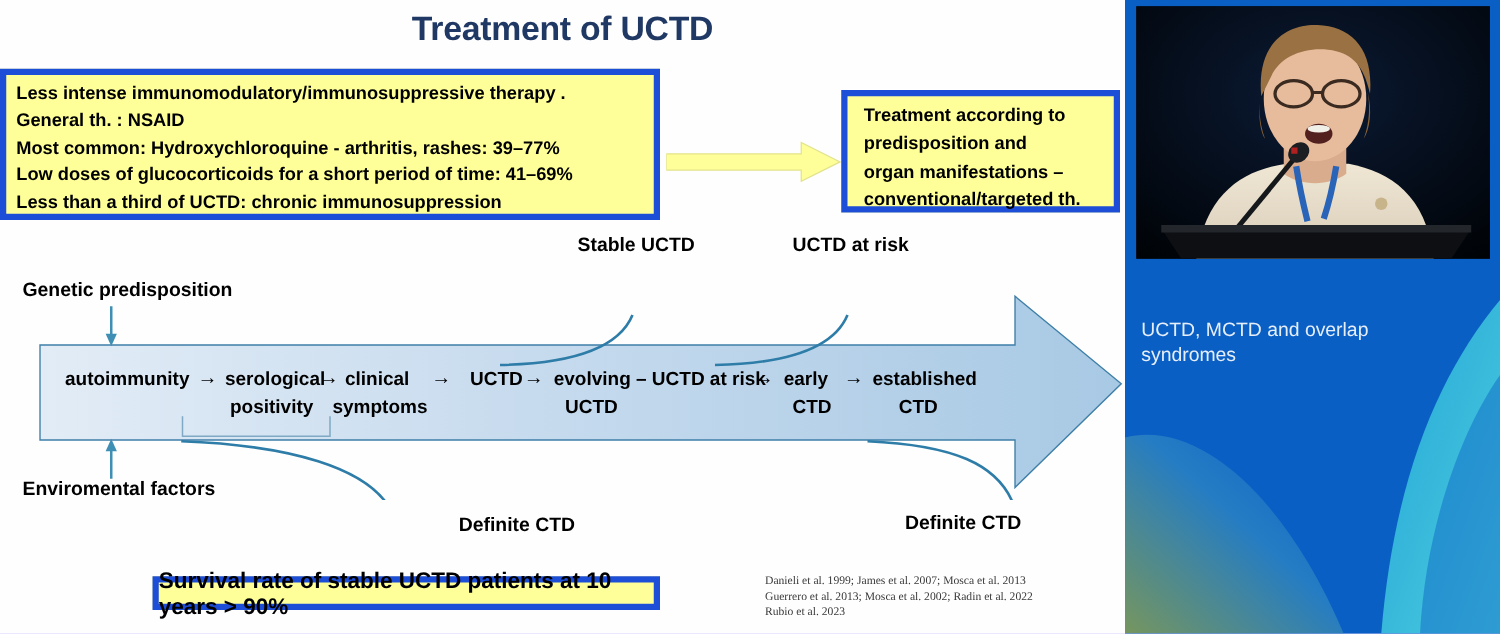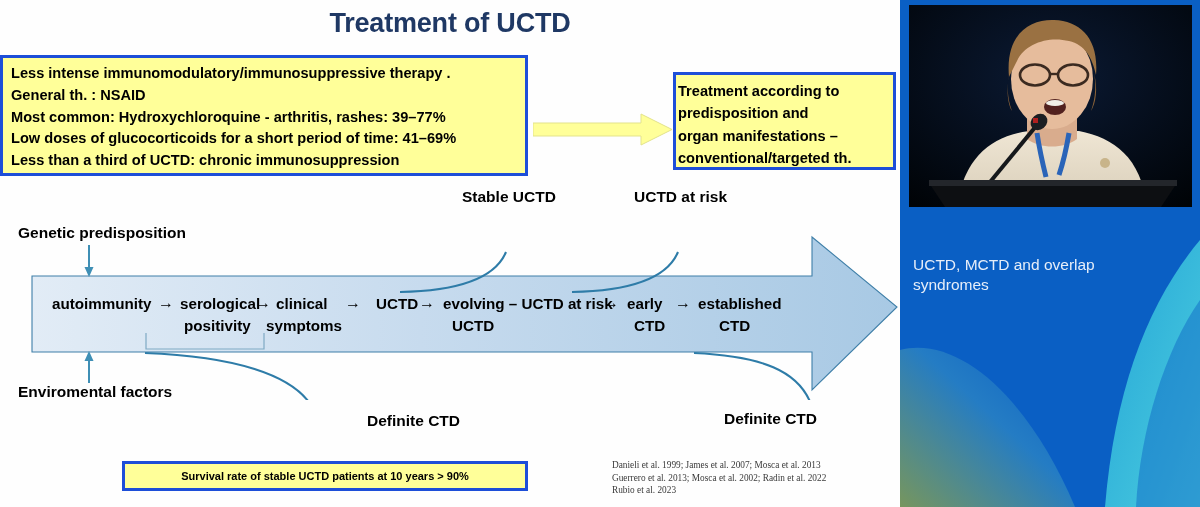--- a/index.html
+++ b/index.html
@@ -22,34 +22,34 @@
     position:absolute;left:0;top:8px;width:900px;
     text-align:center;
     font-size:27px;font-weight:bold;color:#1f3864;
     letter-spacing:-0.2px;
   }
 
   
   .ybox{
     position:absolute;
     background:#ffff99;
-    border:3px solid #1d4ed8;
+    border:5px solid #1d4ed8;
     box-sizing:border-box;
     color:#000;
     font-weight:bold;
   }
   #box-left{
     left:0px;top:55px;width:528px;height:121px;
     padding:5px 6px 4px 8px;
     font-size:14.6px;line-height:21.8px;
   }
   #box-left .ln{white-space:nowrap;}
   #box-right{
     left:673px;top:72px;width:223px;height:98px;
-    padding:5px 6px 4px 2px;
+    padding:5px 6px 4px 13px;
     font-size:14.6px;line-height:22.3px;
   }
 
   
   #yellow-arrow{
     position:absolute;left:533px;top:113px;width:140px;height:33px;
   }
 
   
   .lbl{
@@ -74,22 +74,22 @@
   .ft{
     position:absolute;font-weight:bold;color:#000;
     font-size:15.2px;white-space:nowrap;line-height:20px;
   }
   .ft.arw{font-weight:normal;font-size:16px;}
   .ft2{font-size:15.2px;}
 
   
   #box-survival{
     left:122px;top:461px;width:406px;height:27px;
-    padding:12px;display:flex;align-items:center;justify-content:center;
-    font-size:11px;
+    padding:0;display:flex;align-items:center;justify-content:center;
+    font-size:18px;
   }
 
   
   #refs{
     position:absolute;left:612px;top:459px;width:280px;
     font-size:9.3px;line-height:12.6px;color:#3a3a3a;
     font-family:"Liberation Serif", serif;
   }
   #refs .rline{white-space:nowrap;}
 

